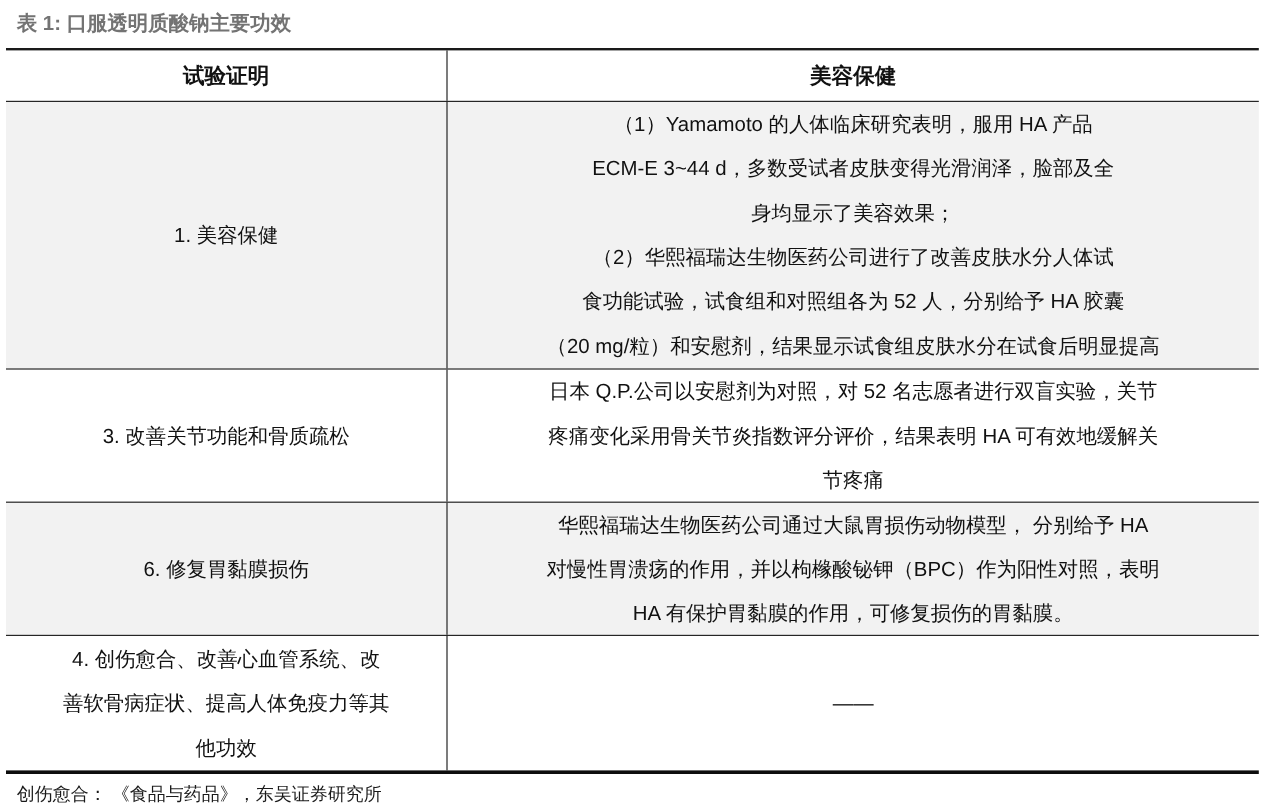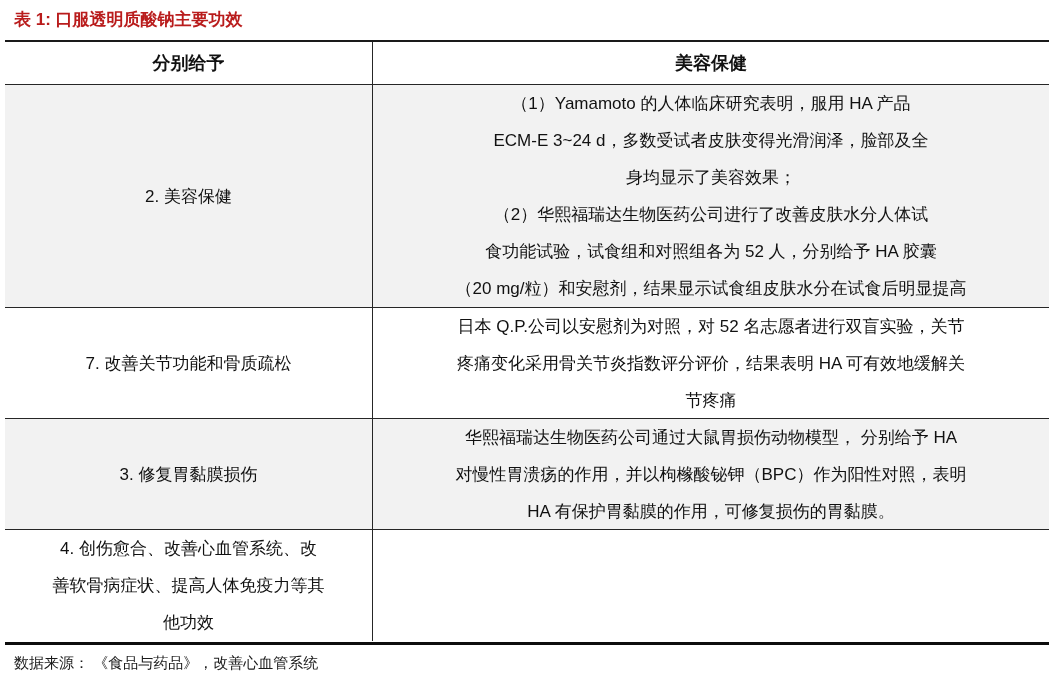--- a/index.html
+++ b/index.html
@@ -12,21 +12,21 @@
     font-family: "Liberation Sans", "DejaVu Sans", sans-serif;
     color: #111111;
   }
   .page { position: relative; width: 1054px; height: 676px; }
 
   .title {
     margin: 10px 0 0 14px;
     font-size: 17px;
     line-height: 20px;
     font-weight: bold;
-    color: #b91c1c;
+    color: #737373;
   }
 
   .table {
     margin: 10px 0 0 5px;
     width: 1044px;
     border-top: 2px solid #1a1a1a;
     border-bottom: 3px solid #0d0d0d;
     box-sizing: border-box;
   }
   .row {
@@ -56,71 +56,71 @@
 
   .row.header { height: 42px; }
   .row.header .cell {
     font-weight: bold;
     font-size: 18px;
     line-height: 42px;
   }
   .row.r0 { height: 222px; }
   .row.r1 { height: 110px; }
   .row.r2 { height: 110px; }
-  .row.r3 { height: 112px; flex-direction: column; }
+  .row.r3 { height: 112px; }
 
   .footer {
     margin: 7px 0 0 14px;
     font-size: 15px;
     line-height: 22px;
     color: #1a1a1a;
   }
 </style>
 </head>
 <body>
 
 <div class="page">
 
   <div class="title">表 1:  口服透明质酸钠主要功效</div>
 
   <div class="table">
 
     <div class="row header">
-      <div class="cell cell-left">分别给予</div>
+      <div class="cell cell-left">试验证明</div>
       <div class="cell cell-right">美容保健</div>
     </div>
 
     <div class="row r0 shaded">
-      <div class="cell cell-left">2. 美容保健</div>
+      <div class="cell cell-left">1. 美容保健</div>
       <div class="cell cell-right">（1）Yamamoto 的人体临床研究表明，服用 HA 产品
-ECM-E 3~24 d，多数受试者皮肤变得光滑润泽，脸部及全
+ECM-E 3~44 d，多数受试者皮肤变得光滑润泽，脸部及全
 身均显示了美容效果；
 （2）华熙福瑞达生物医药公司进行了改善皮肤水分人体试
 食功能试验，试食组和对照组各为 52 人，分别给予 HA 胶囊
 （20 mg/粒）和安慰剂，结果显示试食组皮肤水分在试食后明显提高</div>
     </div>
 
     <div class="row r1">
-      <div class="cell cell-left">7. 改善关节功能和骨质疏松</div>
+      <div class="cell cell-left">3. 改善关节功能和骨质疏松</div>
       <div class="cell cell-right">日本 Q.P.公司以安慰剂为对照，对 52 名志愿者进行双盲实验，关节
 疼痛变化采用骨关节炎指数评分评价，结果表明 HA 可有效地缓解关
 节疼痛</div>
     </div>
 
     <div class="row r2 shaded">
-      <div class="cell cell-left">3. 修复胃黏膜损伤</div>
+      <div class="cell cell-left">6. 修复胃黏膜损伤</div>
       <div class="cell cell-right">华熙福瑞达生物医药公司通过大鼠胃损伤动物模型， 分别给予 HA
 对慢性胃溃疡的作用，并以枸橼酸铋钾（BPC）作为阳性对照，表明
 HA 有保护胃黏膜的作用，可修复损伤的胃黏膜。</div>
     </div>
 
     <div class="row r3">
       <div class="cell cell-left">4. 创伤愈合、改善心血管系统、改
 善软骨病症状、提高人体免疫力等其
 他功效</div>
       <div class="cell cell-right">——</div>
     </div>
 
   </div>
 
-  <div class="footer">数据来源： 《食品与药品》，改善心血管系统</div>
+  <div class="footer">创伤愈合： 《食品与药品》，东吴证券研究所</div>
 
 </div>
 
 </body></html>

